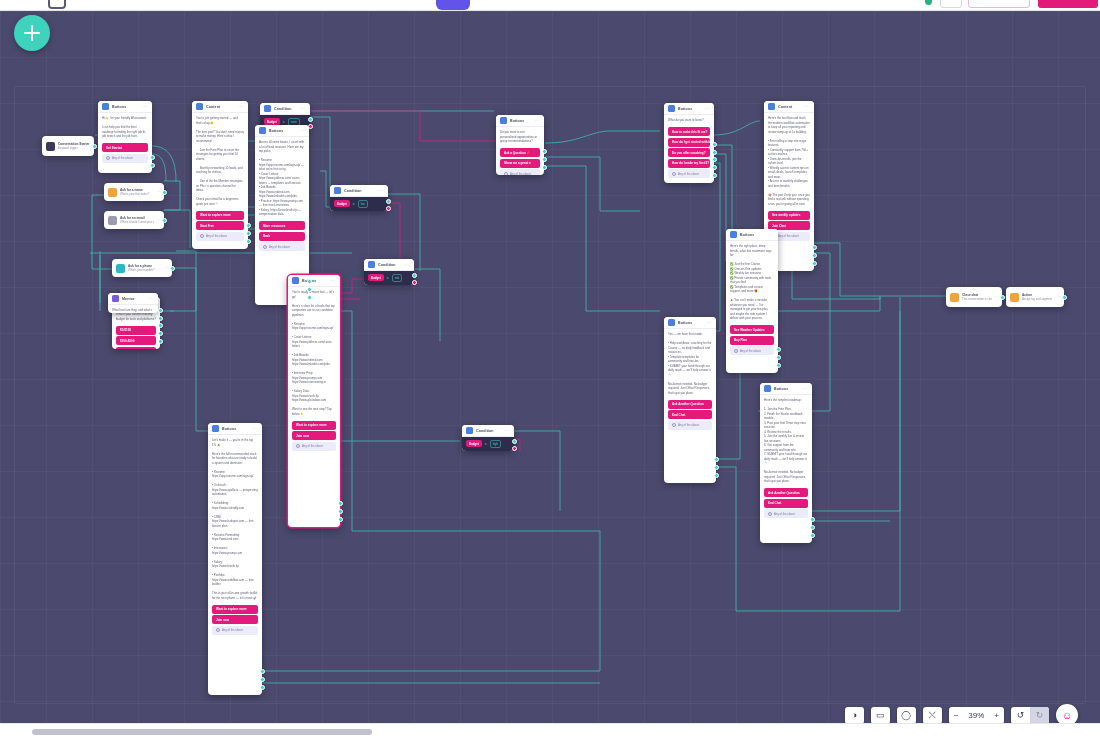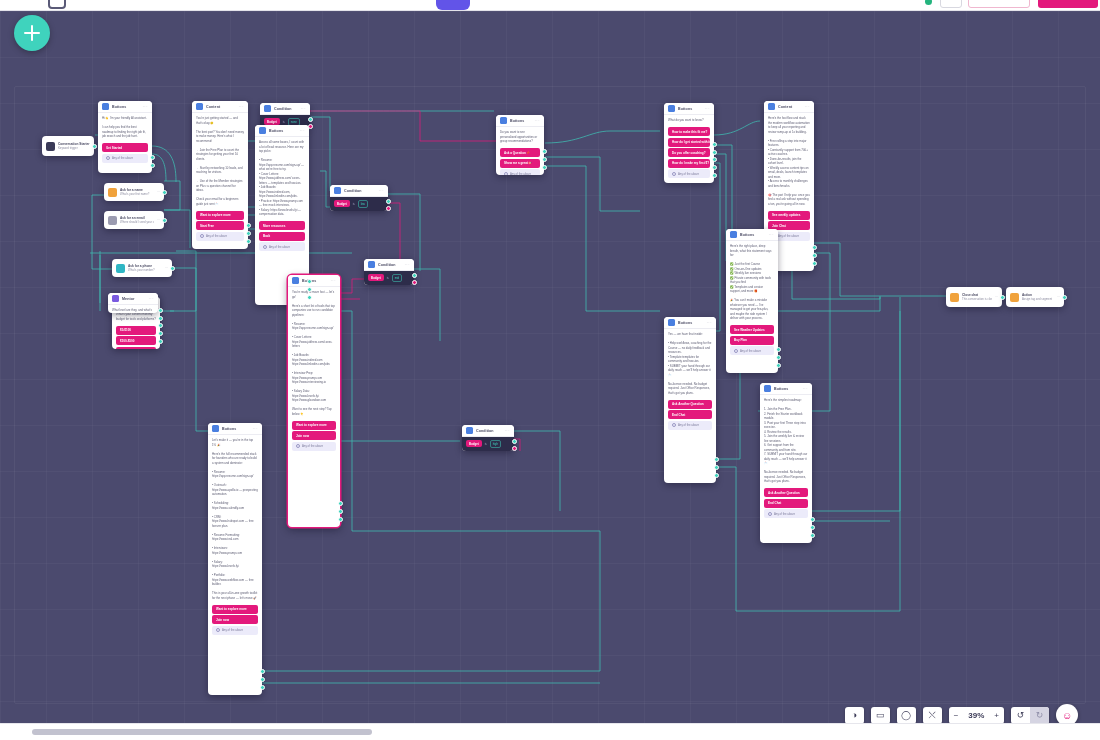--- a/index.html
+++ b/index.html
@@ -155,21 +155,21 @@
     width:19px; height:17px; background:#ffffff; border-radius:3px;
     display:flex; align-items:center; justify-content:center;
     box-shadow:0 1px 3px rgba(0,0,0,.3); color:#3d3c58; font-size:9px;
   }
   .zoomgrp {
     display:flex; align-items:center; background:#ffffff; border-radius:3px;
     height:17px; box-shadow:0 1px 3px rgba(0,0,0,.3);
   }
   .zoomgrp > div { padding:0 5px; font-size:8px; color:#3d3c58;
     display:flex; align-items:center; height:17px; }
-  .zlevel { font-size:7.5px; font-weight:bold; min-width:24px;
+  .zlevel { font-size:7.5px; font-weight:normal; min-width:24px;
     justify-content:center; }
   .undogrp {
     display:flex; align-items:center; background:#ffffff; border-radius:3px;
     height:17px; overflow:hidden; box-shadow:0 1px 3px rgba(0,0,0,.3);
   }
   .undogrp > div { width:19px; height:17px; display:flex;
     align-items:center; justify-content:center; font-size:9px; color:#3d3c58; }
   .undogrp .dis { background:#d5d4e2; color:#8f8ea8; }
   .help-btn {
     width:22px; height:22px; border-radius:50%; background:#ffffff;

